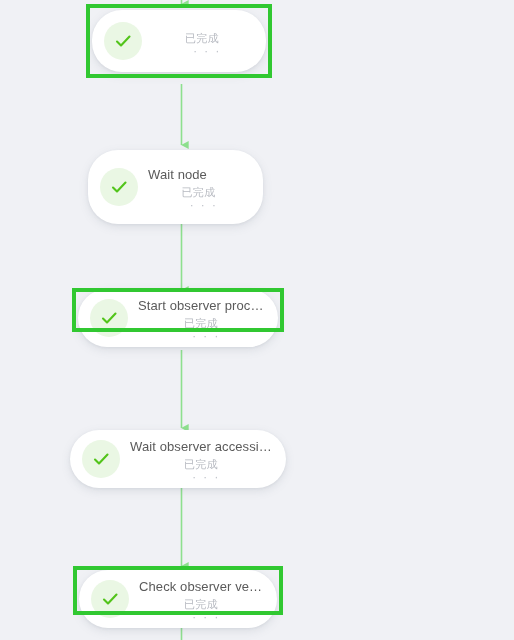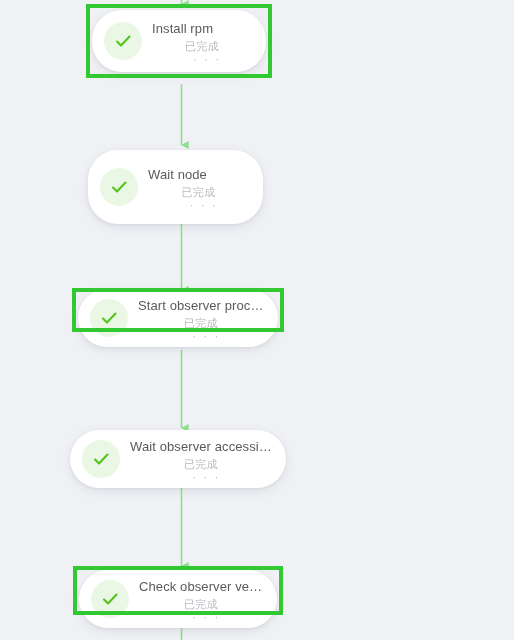--- a/index.html
+++ b/index.html
@@ -149,21 +149,20 @@
 
   <div class="node selected" style="left:0px; top:0px; width:514px; height:90px;">
     <div class="highlight" style="left:86px; top:4px; width:186px; height:74px;"></div>
     <div class="card" style="left:92px; top:10px; width:174px; height:62px;">
       <div class="status-icon">
         <svg width="20" height="20" viewBox="0 0 20 20">
           <path d="M4 10.5 L8 14.5 L16.5 5.5" stroke="#52c41a" stroke-width="2.1" fill="none" stroke-linecap="round" stroke-linejoin="round"></path>
         </svg>
       </div>
       <div class="card-body">
-        <div class="card-title">Install rpm</div>
         <div class="card-meta">
           <span class="card-status">已完成</span>
           <span class="card-more">· · ·</span>
         </div>
       </div>
     </div>
   </div>
 
   <div class="node" style="left:0px; top:150px; width:514px; height:60px;">
     <div class="card" style="left:88px; top:0px; width:175px; height:74px;">

